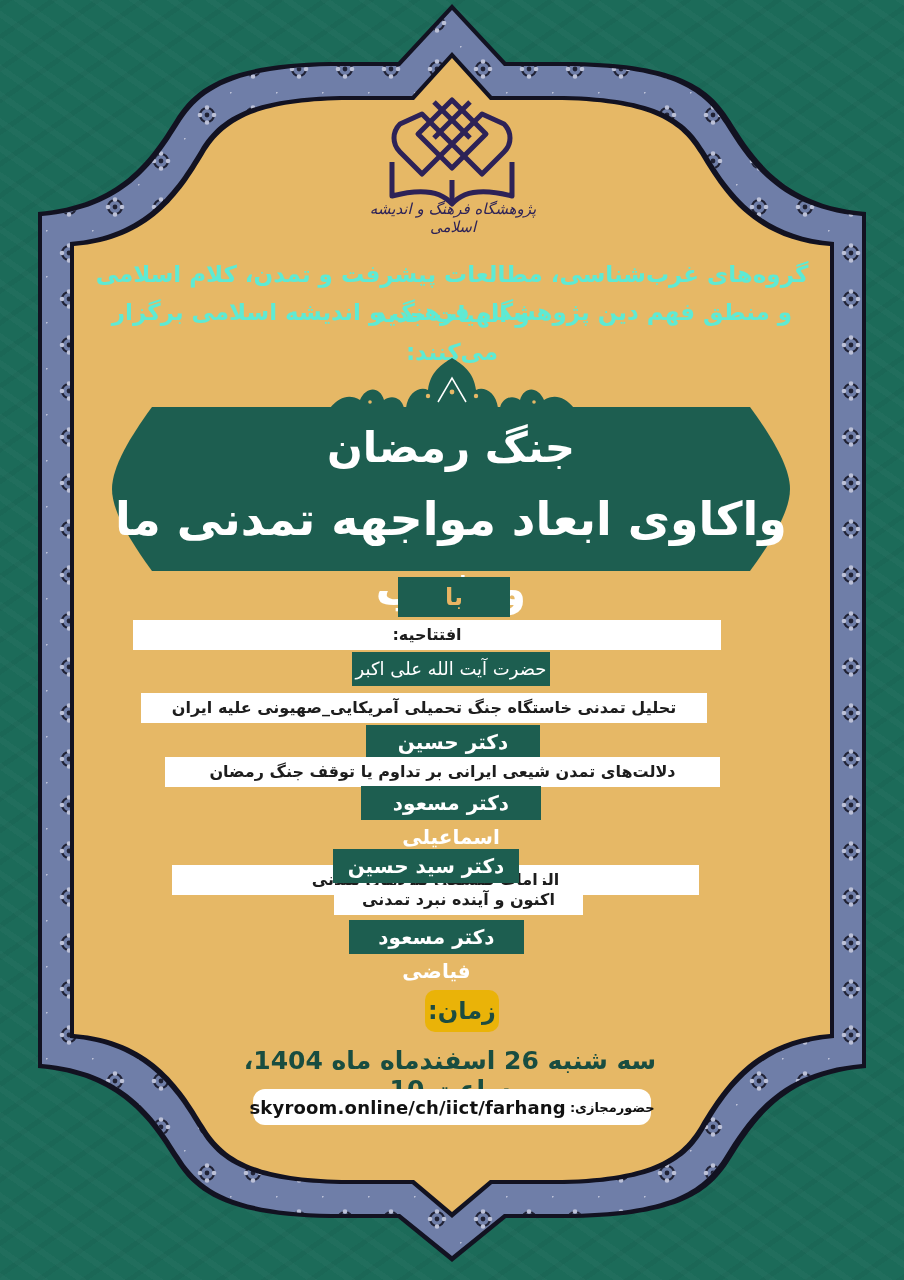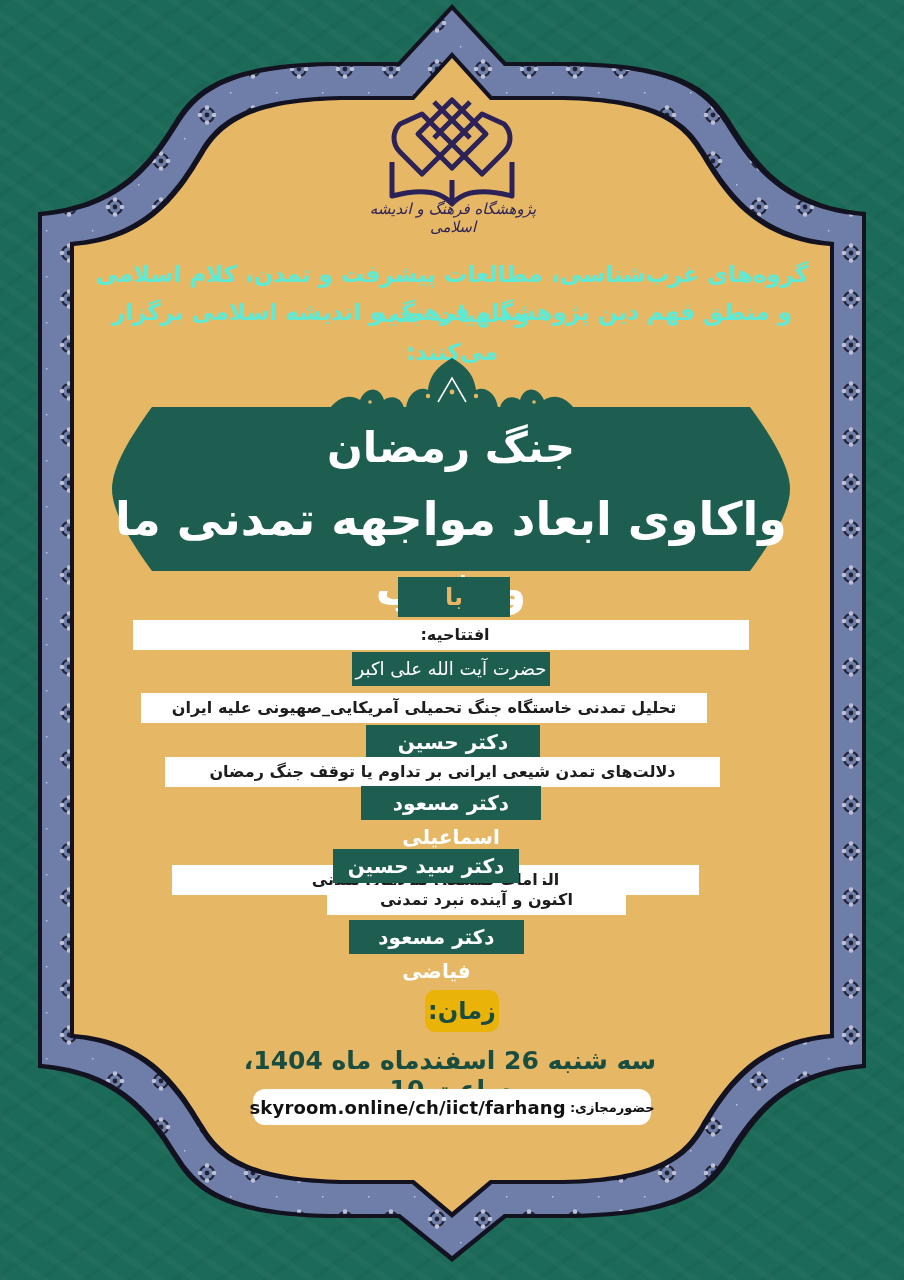--- a/index.html
+++ b/index.html
@@ -143,33 +143,33 @@
   </svg>
 
   <svg class="title-banner" viewBox="0 0 678 164">
     <path d="M40 0 L638 0 C 660 30, 678 60, 678 82 C 678 104, 660 134, 638 164 L40 164 C 18 134, 0 104, 0 82 C 0 60, 18 30, 40 0 Z" fill="#1d5e50"></path>
   </svg>
   <div class="title-text t1">جنگ رمضان</div>
   <div class="title-text t2">واکاوی ابعاد مواجهه تمدنی ما و غرب</div>
 
   <div class="tag-green with-presence">با شناسی:</div>
 
-  <div class="tag-white session-topic" style="left:133px; top:620px; width:588px;padding-left:28px;">افتتاحیه:</div>
+  <div class="tag-white session-topic" style="left:133px; top:620px; width:588px;">افتتاحیه:</div>
   <div class="tag-green speaker-tag" style="left:352px; top:652px; width:198px;">حضرت آیت الله علی اکبر رشاد</div>
 
   <div class="tag-white session-topic" style="left:141px; top:693px; width:566px;">تحلیل تمدنی خاستگاه جنگ تحمیلی آمریکایی_صهیونی علیه ایران اسلامی</div>
   <div class="tag-green speaker-tag big" style="left:366px; top:725px; width:174px;">دکتر حسین رمضانی</div>
 
   <div class="tag-white session-topic" style="left:165px; top:757px; width:555px;">دلالت‌های تمدن شیعی ایرانی بر تداوم یا توقف جنگ رمضان</div>
   <div class="tag-green speaker-tag big" style="left:361px; top:786px; width:180px;">دکتر مسعود اسماعیلی</div>
 
   <div class="tag-white session-topic" style="left:172px; top:821px; width:527px;margin-top:44px;">الزامات فلسفی نبردهای تمدنی</div>
   <div class="tag-green speaker-tag big" style="left:333px; top:849px; width:186px;">دکتر سید حسین حسینی</div>
 
-  <div class="tag-white session-topic" style="left:327px; top:885px; width:299px;">اکنون و آینده نبرد تمدنی</div>
+  <div class="tag-white session-topic" style="left:334px; top:885px; width:249px;">اکنون و آینده نبرد تمدنی</div>
   <div class="tag-green speaker-tag big" style="left:349px; top:920px; width:175px;">دکتر مسعود فیاضی</div>
 
   <div class="time-label">زمان:</div>
   <div class="date-line">سه شنبه 26 اسفندماه ماه 1404، ساعت 10</div>
   <div class="link-pill">
     <span class="link-label">حضورمجازی:</span>
     <span class="link-url">skyroom.online/ch/iict/farhang</span>
   </div>
 </div>
 

